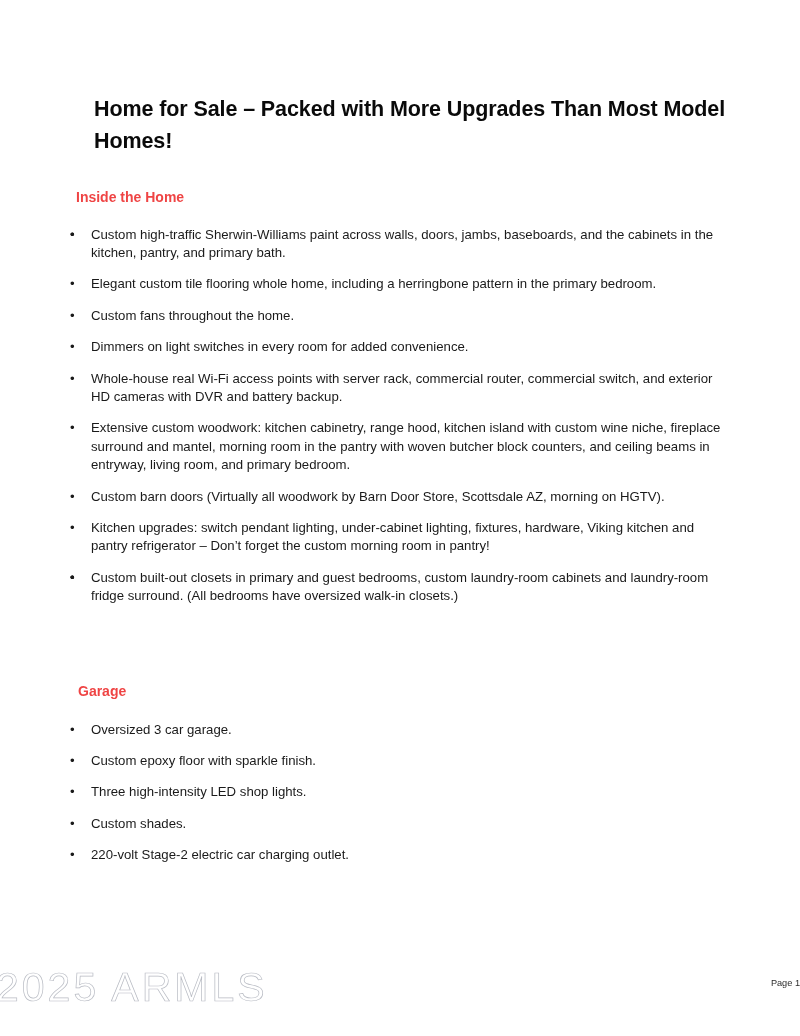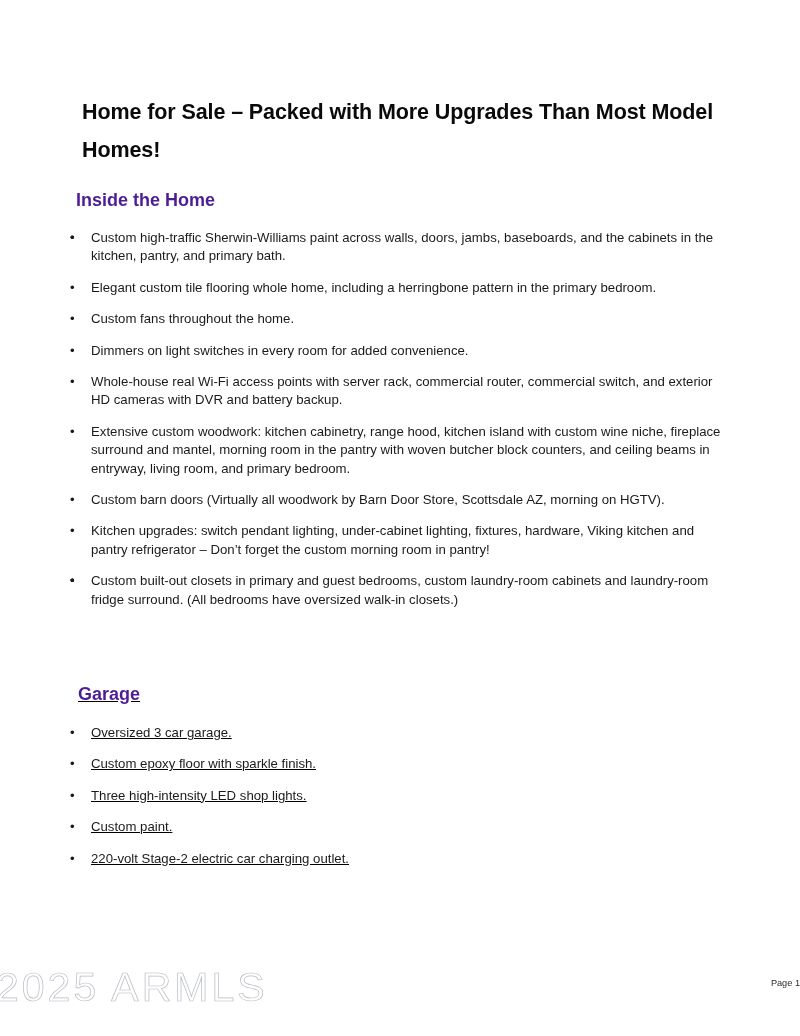--- a/index.html
+++ b/index.html
@@ -17,43 +17,43 @@
   }
 
   .page {
     position: absolute;
     inset: 0;
     background: #ffffff;
   }
 
   .doc-title {
     position: absolute;
-    left: 82px;
+    left: 94px;
     top: 79px;
     width: 636px;
     font-size: 21.5px;
     font-weight: bold;
-    line-height: 38px;
+    line-height: 32px;
     letter-spacing: -0.1px;
     color: #0a0a0a;
   }
 
   .section {
     position: absolute;
     left: 0;
     width: 800px;
   }
   .section-inside { top: 175px; }
-  .section-garage { top: 669px; text-decoration: underline; }
+  .section-garage { top: 669px; }
 
   .section-heading {
-    font-size: 18px;
+    font-size: 14px;
     font-weight: bold;
     line-height: 20px;
-    color: #4c1d95;
+    color: #ef4444;
   }
   .section-inside .section-heading { margin-left: 76px; }
   .section-garage .section-heading { margin-left: 78px; }
 
   ul.bullets {
     list-style: none;
     margin: 0;
     padding: 0;
   }
   .section-inside ul.bullets { margin-top: 19px; }
@@ -178,21 +178,21 @@
       <li>
         <span class="marker">•</span>
         <span>Custom epoxy floor with sparkle finish.</span>
       </li>
       <li>
         <span class="marker">•</span>
         <span>Three high-intensity LED shop lights.</span>
       </li>
       <li>
         <span class="marker">•</span>
-        <span>Custom paint.</span>
+        <span>Custom shades.</span>
       </li>
       <li>
         <span class="marker">•</span>
         <span>220-volt Stage-2 electric car charging outlet.</span>
       </li>
     </ul>
   </div>
 
   <div class="watermark">2025 ARMLS</div>
 

